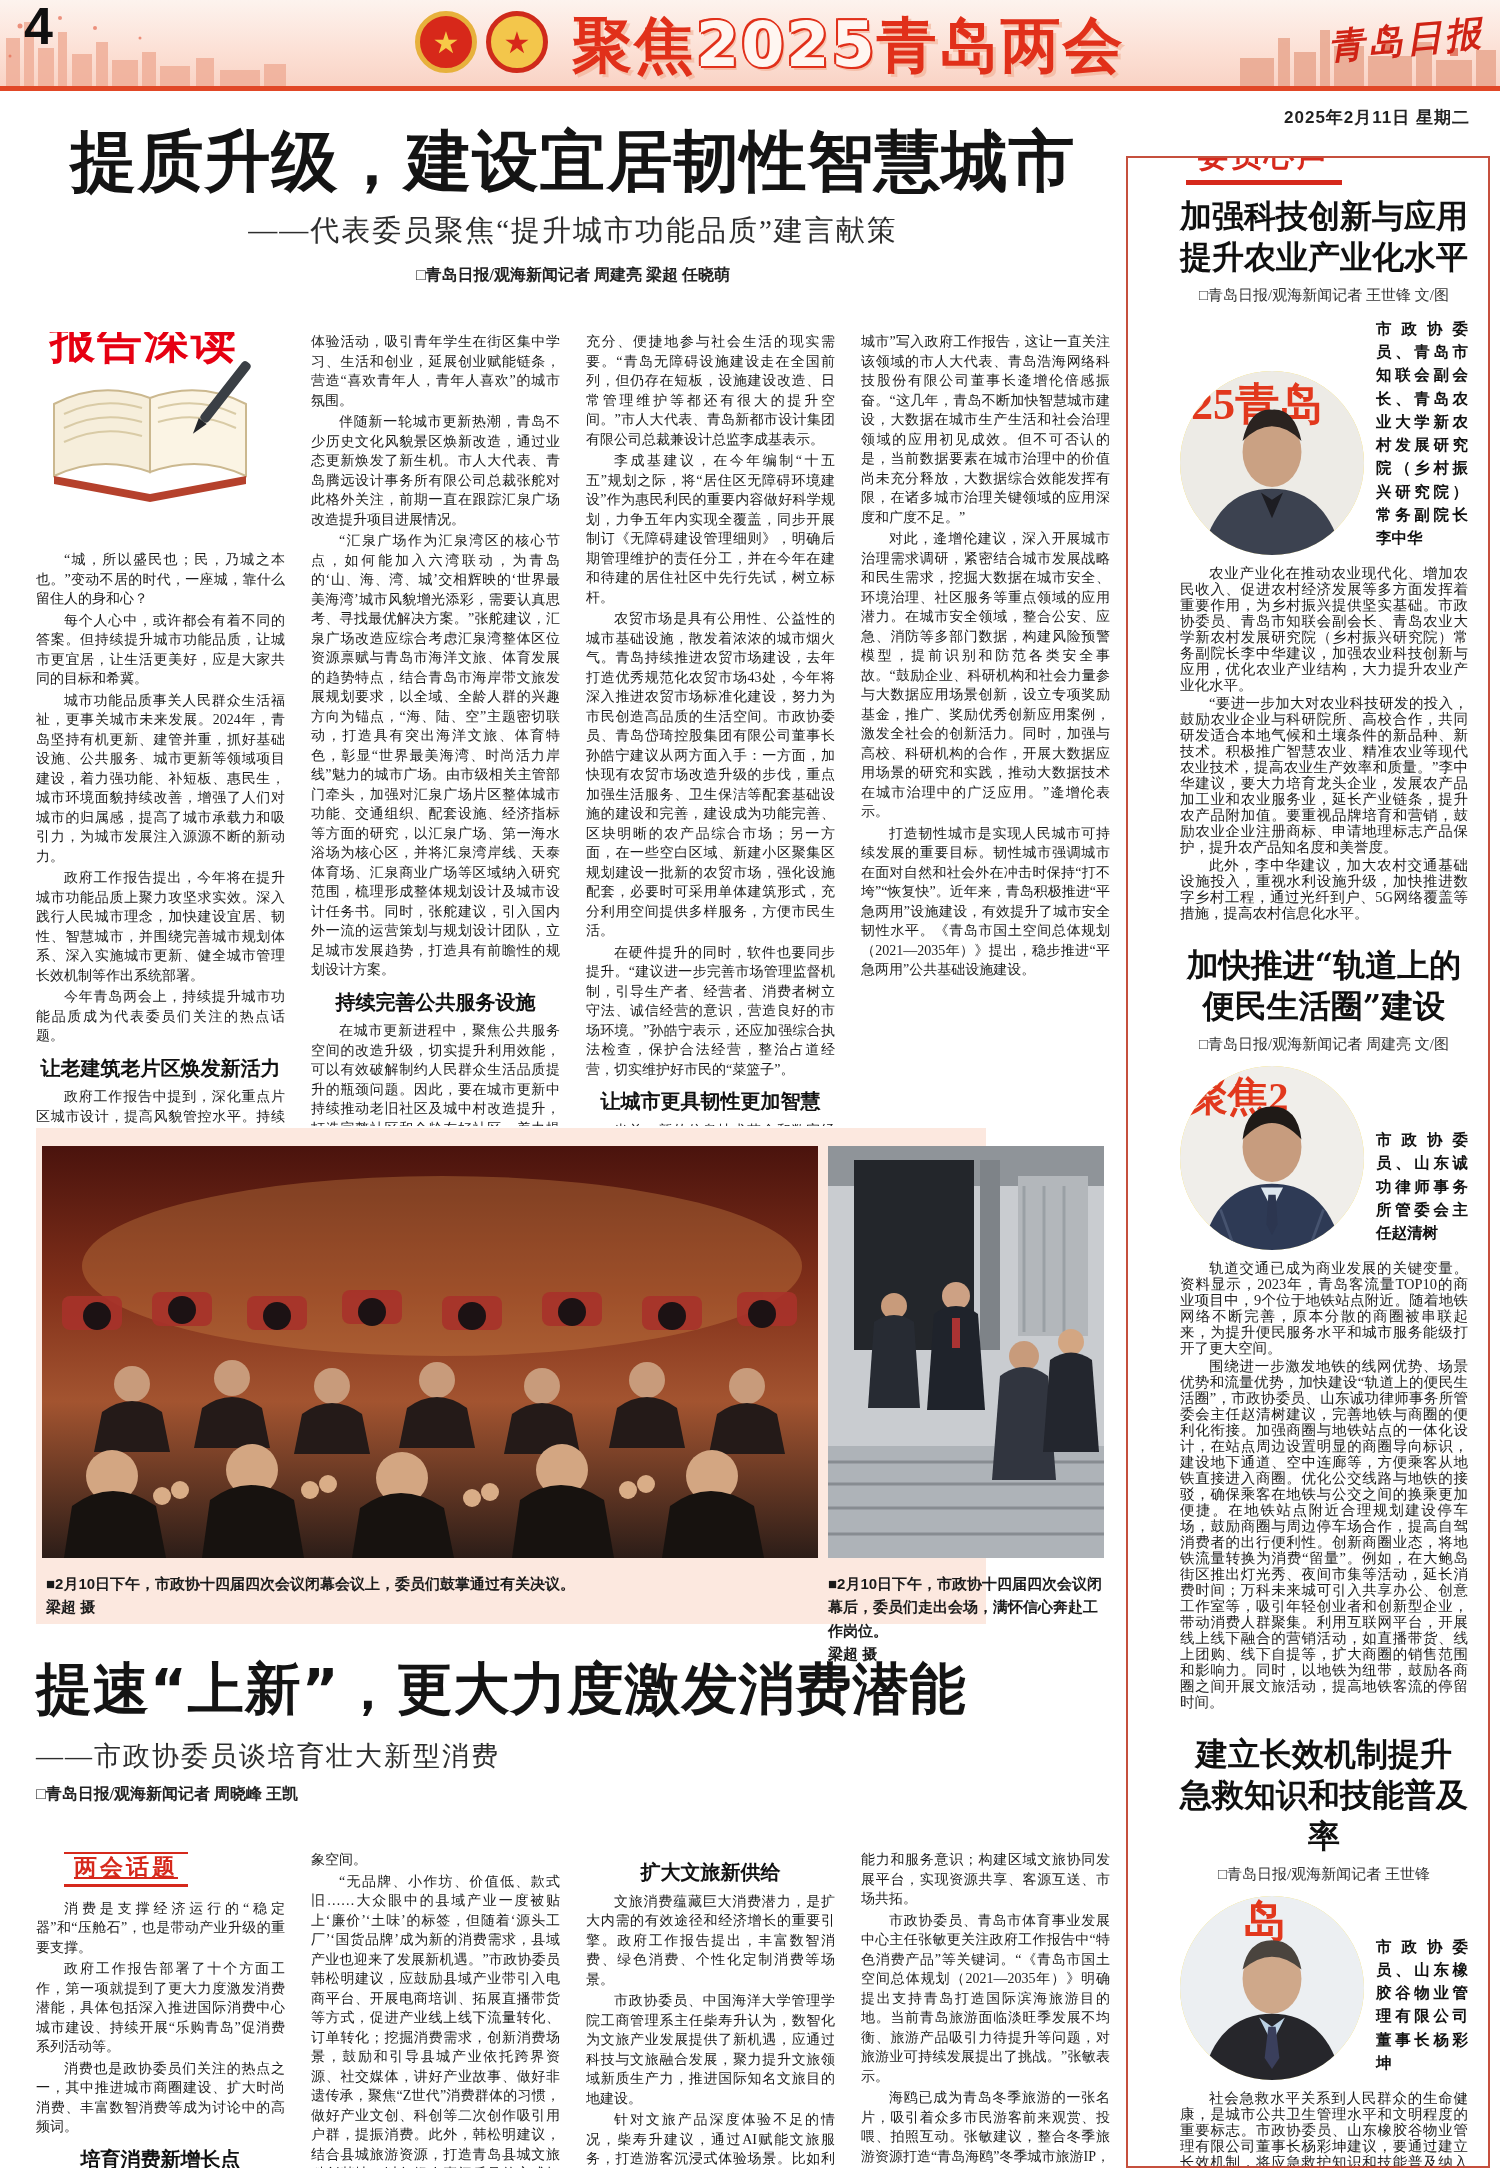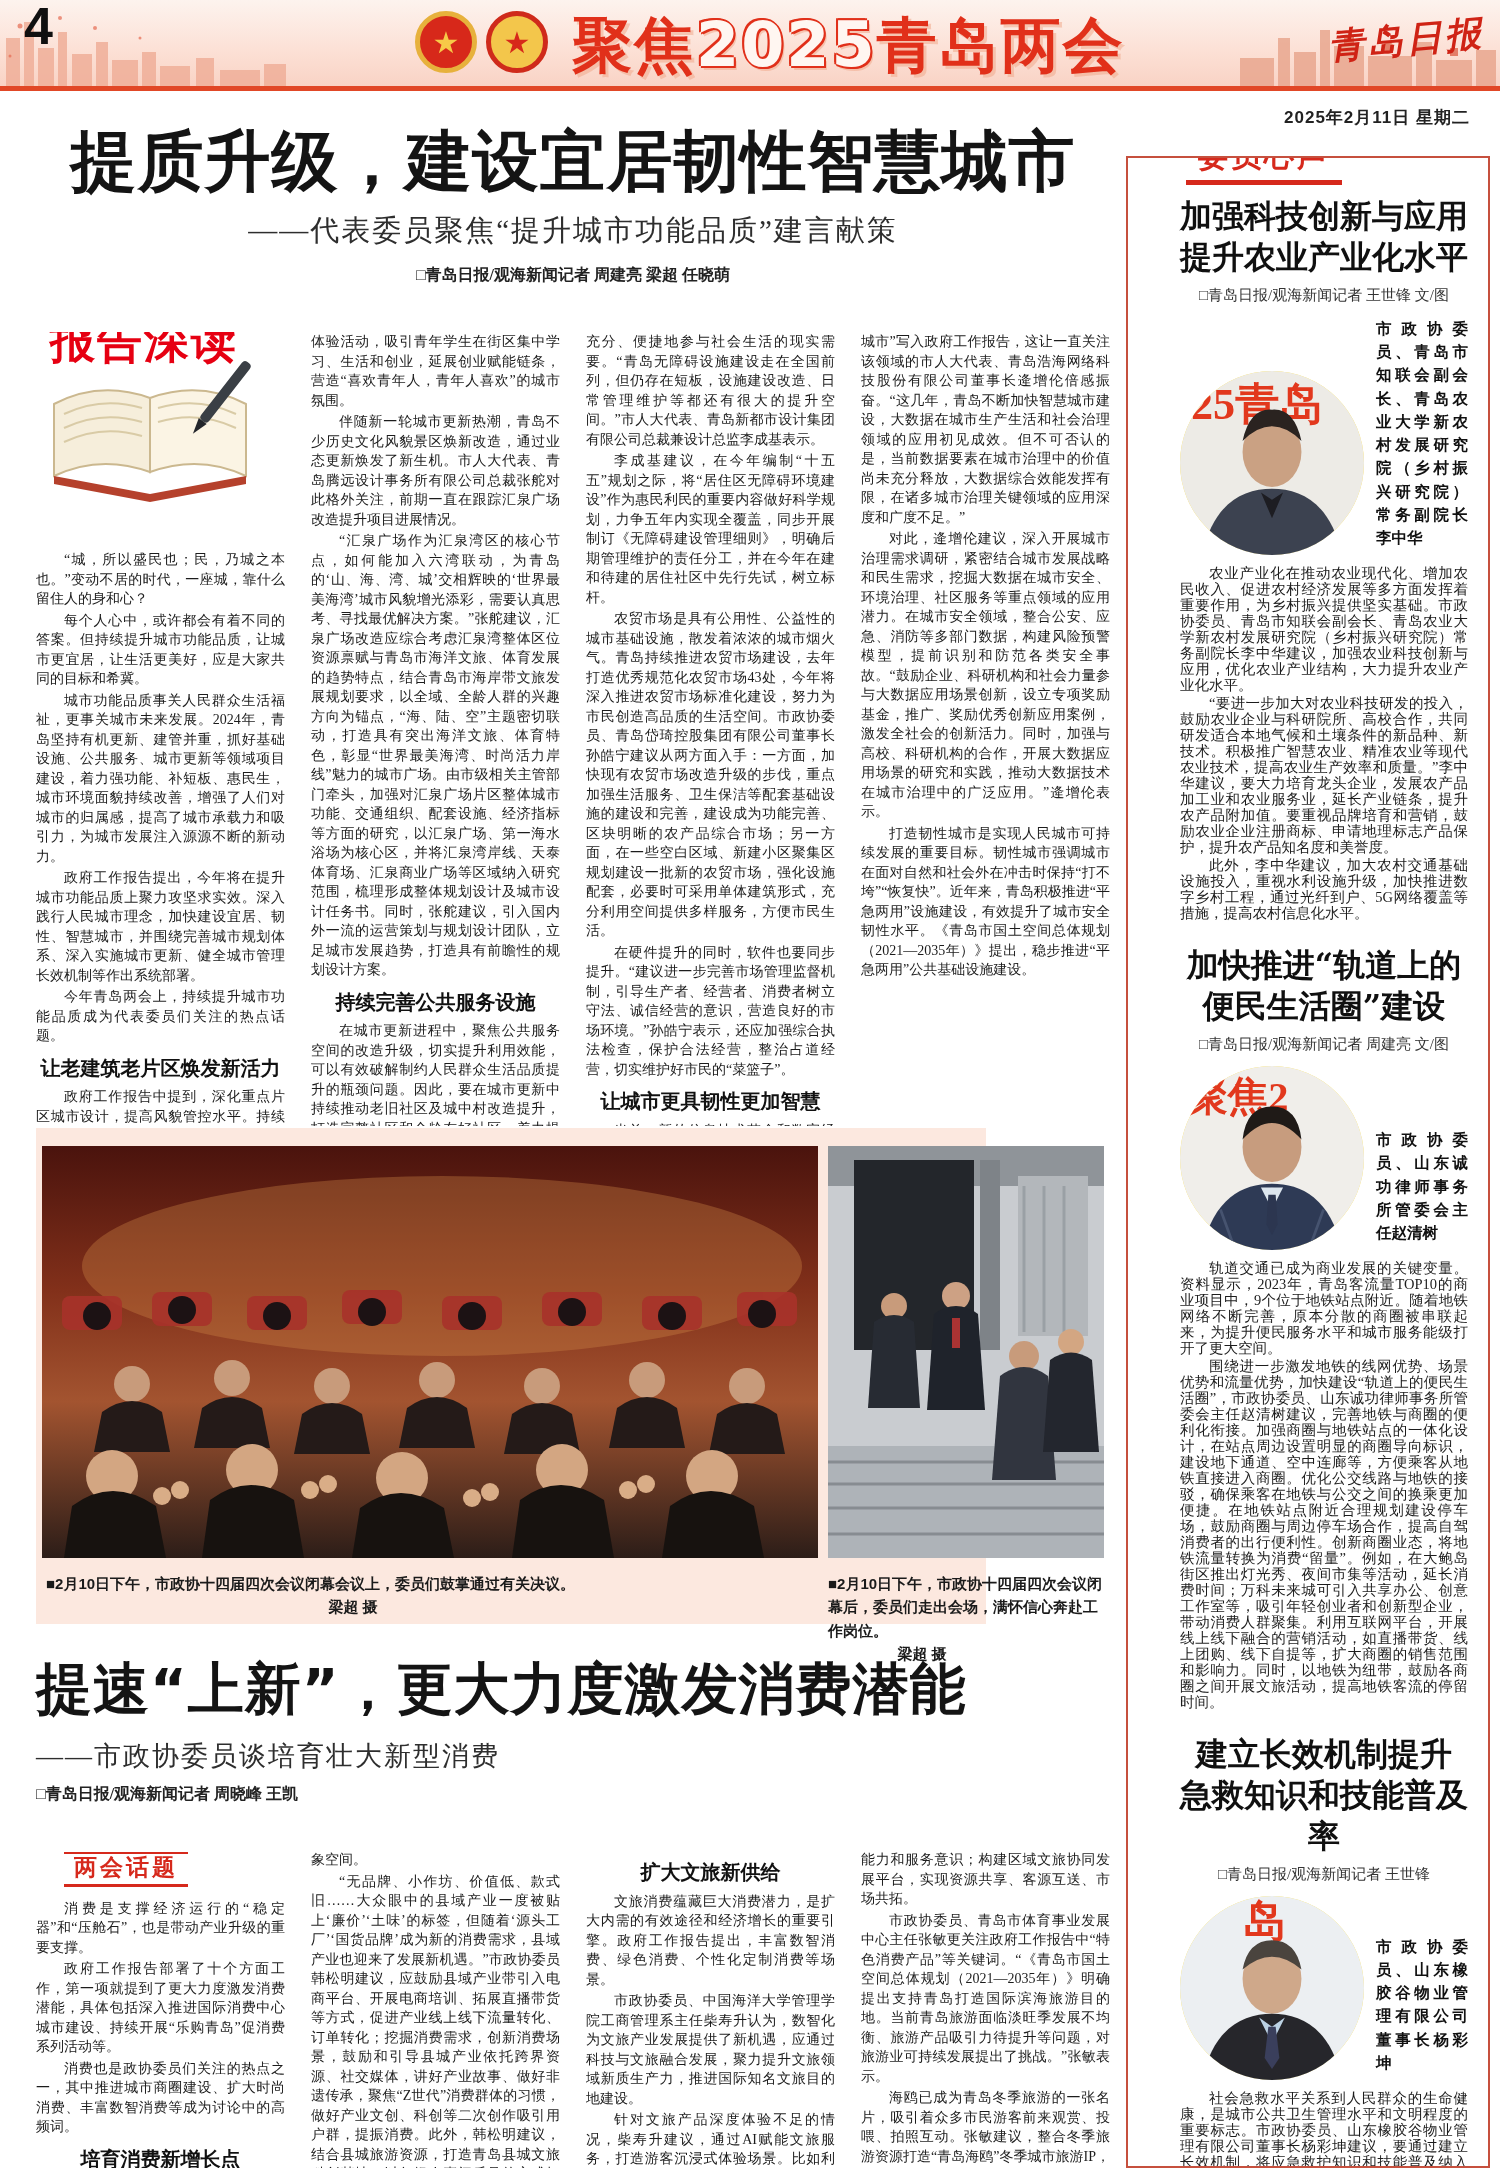--- a/index.html
+++ b/index.html
@@ -56,34 +56,34 @@
   .photo-band { position:absolute; left:36px; top:1128px; width:950px; height:496px;
     background:#fce8df; }
   .photo-band figure { margin:0; position:absolute; top:18px; }
   .photo-left { left:6px; width:776px; height:412px; }
   .photo-right { left:792px; width:276px; height:412px; }
   .photo-band svg { display:block; }
   .photo-cap { position:absolute; top:444px; font-size:15px; font-weight:bold; line-height:1.55;
     font-family:"Liberation Sans","DejaVu Sans",sans-serif; color:#1a1a1a; }
   .cap-left { left:10px; width:704px; }
   .cap-right { left:792px; width:278px; }
-  .credit { display:block; text-align:center; padding-right:90px; font-weight:bold; }
+  .credit { display:block; text-align:left; padding-right:90px; font-weight:bold; }
 
   
   .bottom-head { position:absolute; left:36px; top:1652px; width:1074px; }
   .headline2 { font-size:56px; font-weight:900; margin:0 0 10px; color:#141414;
     font-family:"DejaVu Sans","Liberation Sans",sans-serif; letter-spacing:1px; }
   .deck2 { font-size:27px; color:#2e2e2e; letter-spacing:2px; margin:0 0 10px; }
   .byline2 { font-size:16px; font-weight:bold; color:#222; }
   .bottom-cols { position:absolute; left:36px; top:1850px; width:1074px; height:318px;
     display:flex; gap:26px; overflow:hidden; }
   .kicker2 { display:inline-block; color:#d6291c; font-size:23px; font-weight:bold;
     font-family:"DejaVu Sans","Liberation Sans",sans-serif; letter-spacing:3px;
     border-top:2px solid #d6291c; border-bottom:3px solid #d6291c; padding:4px 10px 6px;
-    margin:2px 0 12px 28px; }
+    margin:2px 0 12px 28px;text-decoration:underline; }
 
   
   .sidebar { position:absolute; left:1126px; top:156px; width:364px; height:2012px;
     border:2px solid #c6503e; box-sizing:border-box; background:#fff;
     padding:30px 20px 16px; overflow:hidden; }
   .sidebar-label { position:absolute; top:-22px; left:58px; background:#fff; padding:0 12px 3px;
     font-size:30px; font-weight:900; color:#d6291c; letter-spacing:3px;
     font-family:"DejaVu Sans","Liberation Sans",sans-serif; border-bottom:5px solid #d6291c; }
   .sb-article { margin-bottom:24px;margin-left:32px; }
   .sb-title { text-align:center; font-size:32px; line-height:1.28; font-weight:900;

